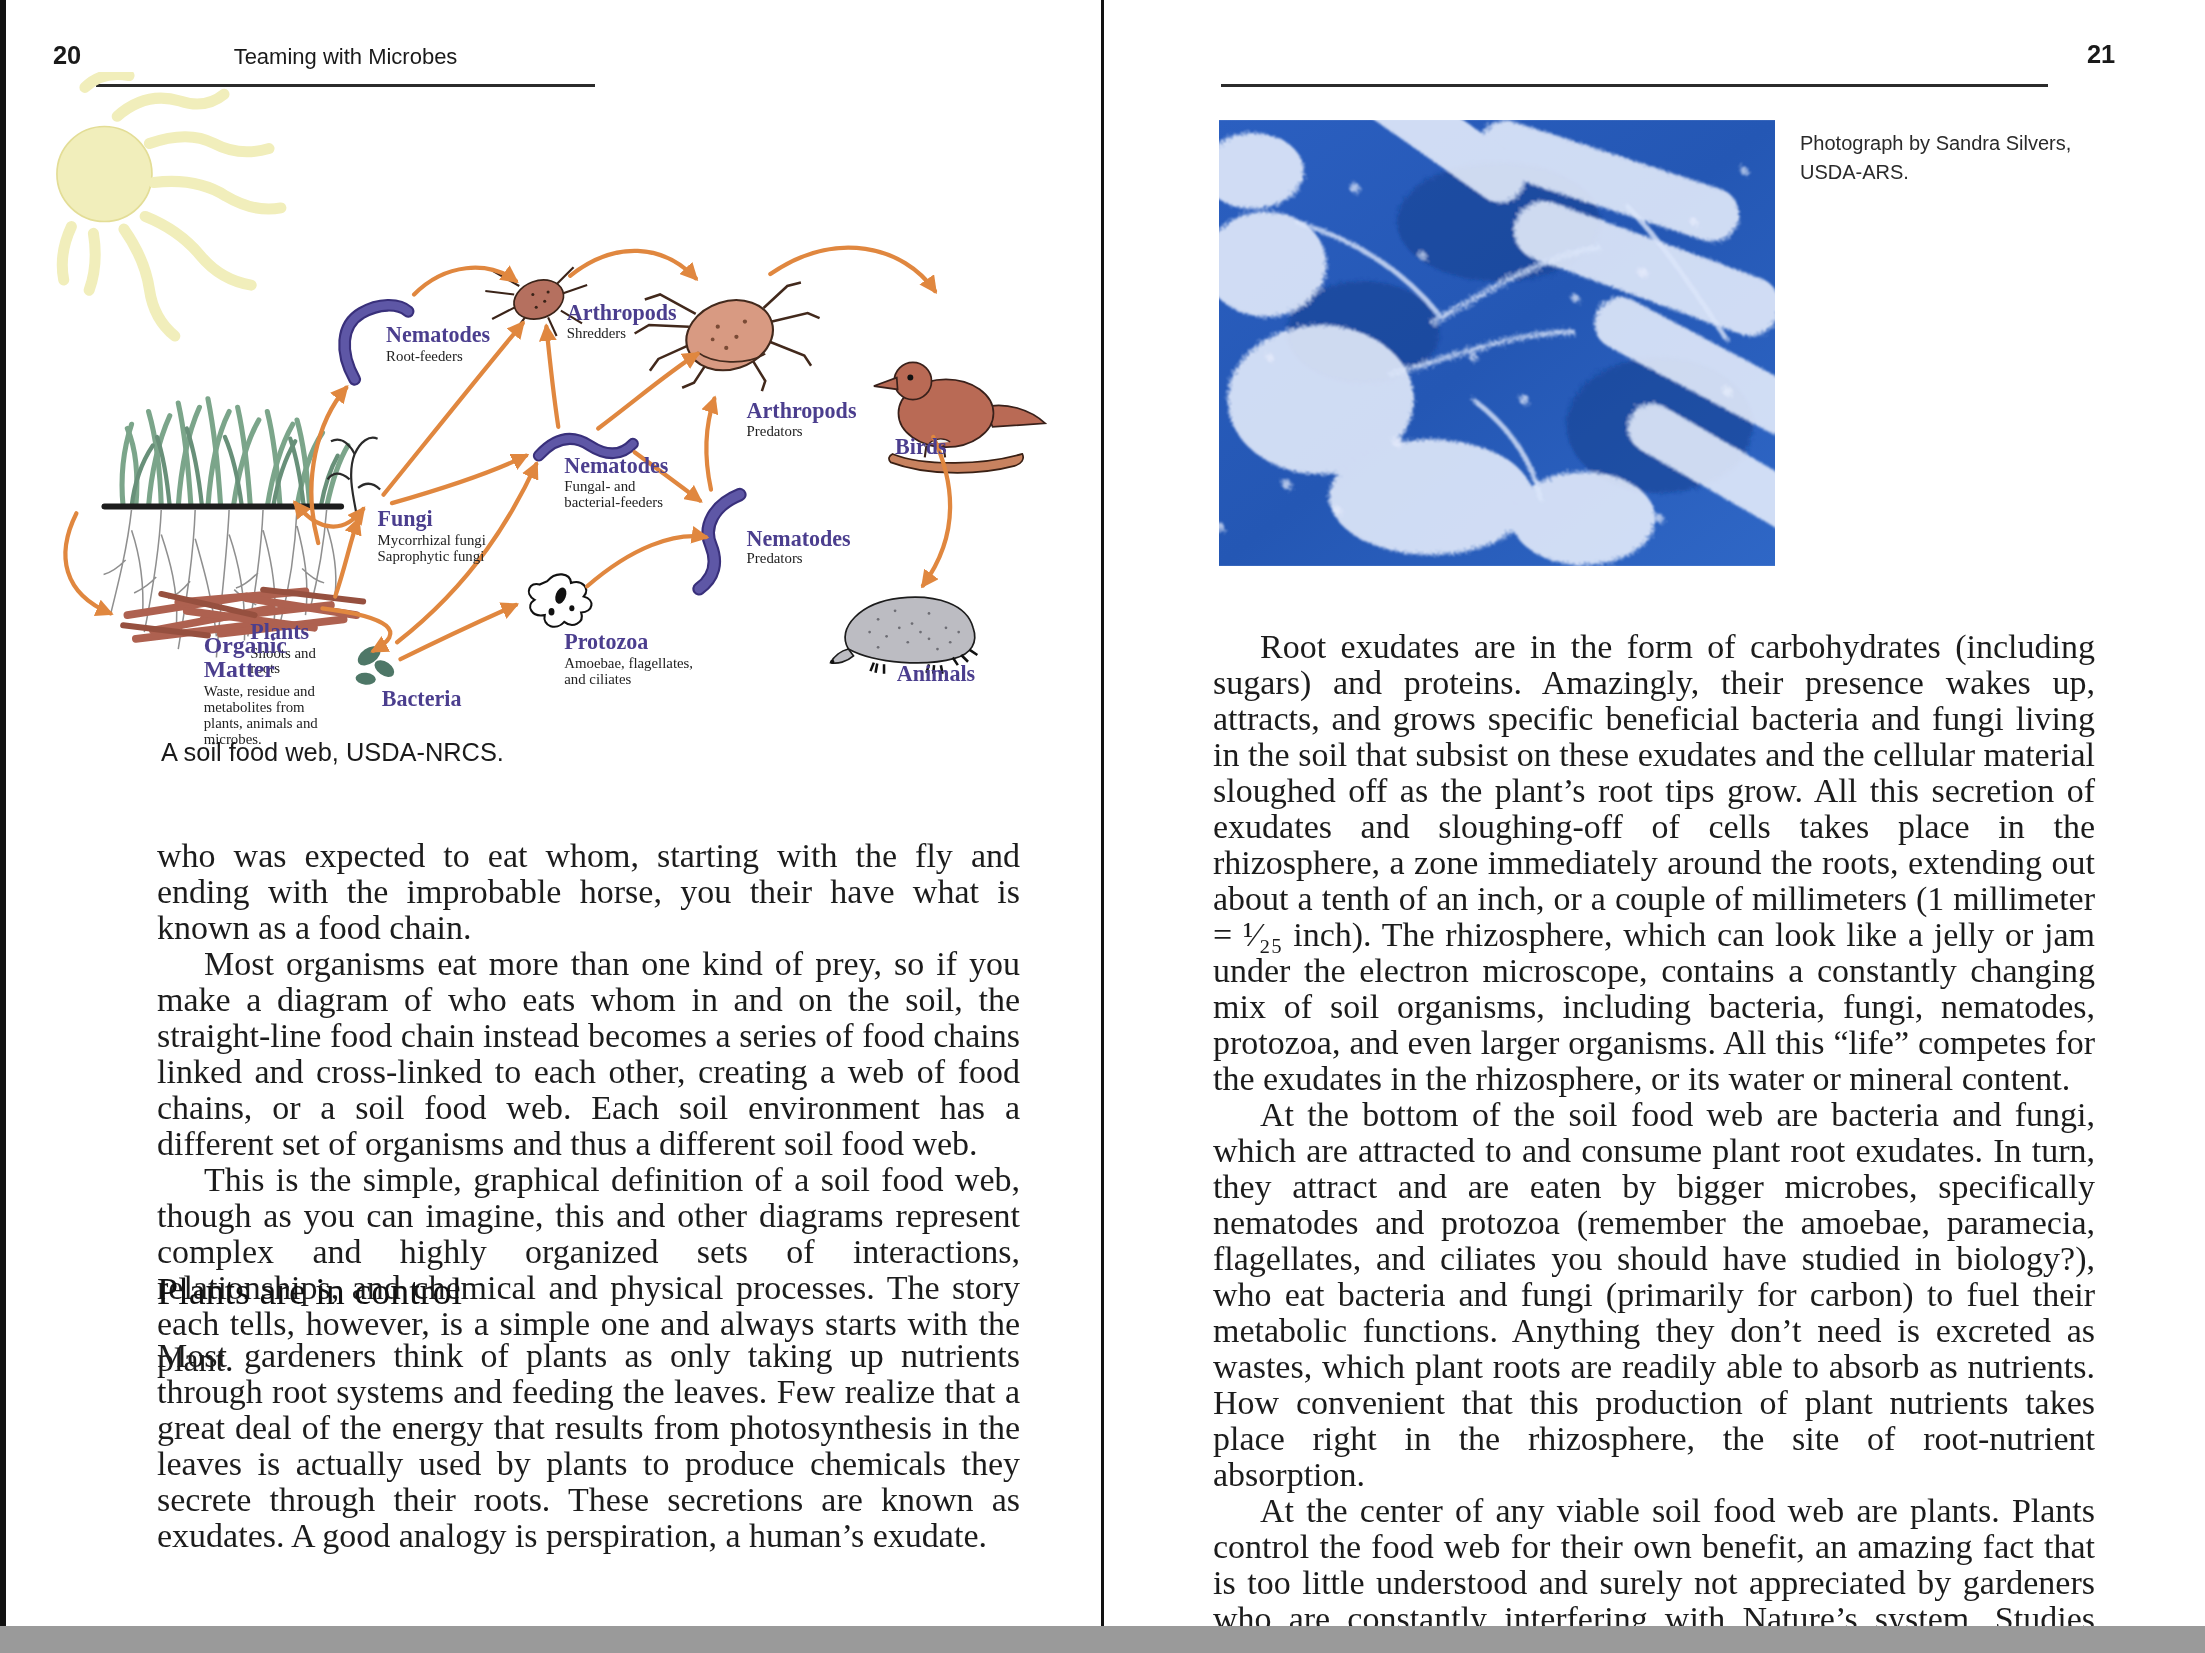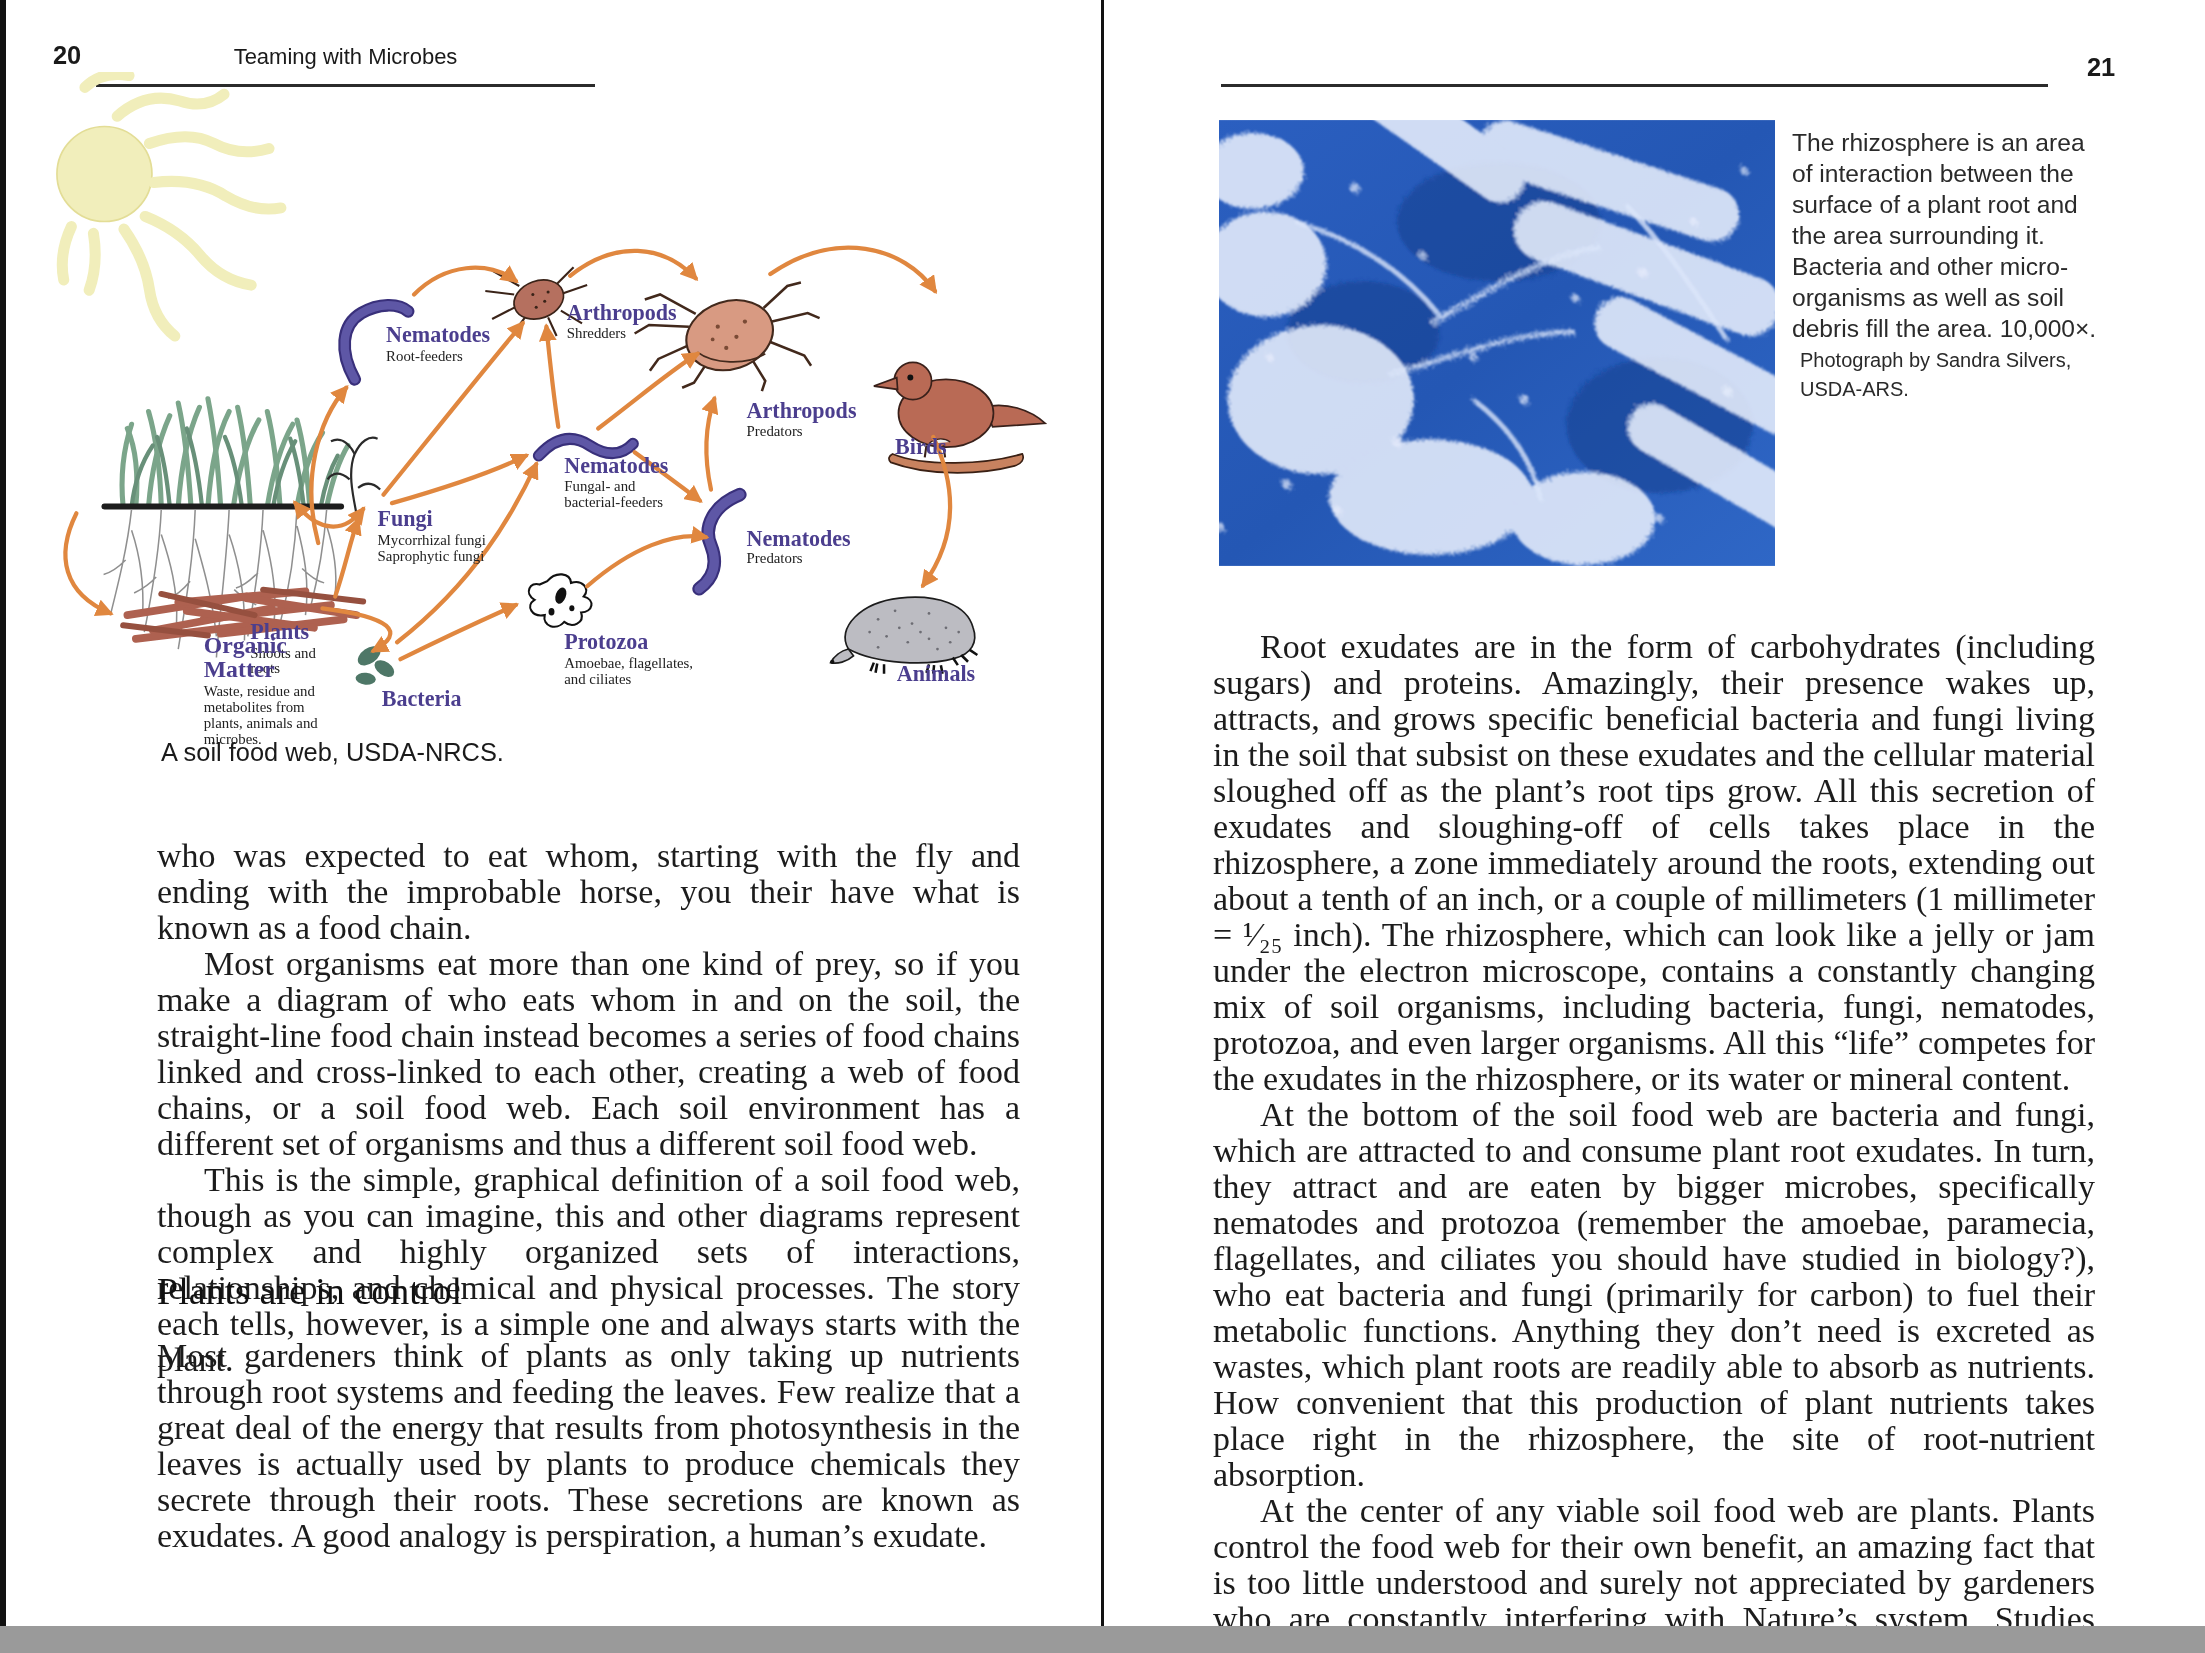--- a/index.html
+++ b/index.html
@@ -297,21 +297,21 @@
     <p class="indent">Most organisms eat more than one kind of prey, so if you make a diagram of who eats whom in and on the soil, the straight-line food chain instead becomes a series of food chains linked and cross-linked to each other, creating a web of food chains, or a soil food web. Each soil environment has a different set of organisms and thus a different soil food web.</p>
     <p class="indent">This is the simple, graphical definition of a soil food web, though as you can imagine, this and other diagrams represent complex and highly organized sets of interactions, relationships, and chemical and physical processes. The story each tells, however, is a simple one and always starts with the plant.</p>
   </div>
 
   <div class="section-heading" style="left:157px;top:1269px;">Plants are in control</div>
 
   <div class="body-text" style="left:157px;top:1338px;width:863px;">
     <p>Most gardeners think of plants as only taking up nutrients through root systems and feeding the leaves. Few realize that a great deal of the energy that results from photosynthesis in the leaves is actually used by plants to produce chemicals they secrete through their roots. These secretions are known as exudates. A good analogy is perspiration, a human’s exudate.</p>
   </div>
 
-  <div class="folio" style="left:2087px;top:53px;">21</div>
+  <div class="folio" style="left:2087px;top:40px;">21</div>
   <div class="head-rule" style="left:1221px;top:84px;width:827px;"></div>
 
   <svg class="sem-image" viewBox="0 0 656 526">
     <defs>
       <linearGradient id="bgblue" x1="0" y1="0" x2="1" y2="1">
         <stop offset="0" stop-color="#2b5fc0"></stop>
           <stop offset="0.5" stop-color="#2457b4"></stop>
           <stop offset="1" stop-color="#2f67c6"></stop>
       </linearGradient>
       <filter id="gr" x="-10%" y="-10%" width="120%" height="120%">
@@ -360,21 +360,20 @@
           <circle cx="330, " cy="480" r="6"></circle>
           <circle cx="60" cy="280" r="5"></circle>
         <circle cx="240" cy="160" r="5"></circle>
           <circle cx="160" cy="80" r="6"></circle>
           <circle cx="620" cy="60" r="5"></circle>
       </g>
     </g>
   </svg>
 
   <div class="fig-caption" style="left:1792px;top:127px;width:316px;">
-    <div>The rhizosphere is an area of interaction between the surface of a plant root and the area surrounding it. Bacteria and other micro-organisms as well as soil debris fill the area. 10,000×.</div>
     <div class="fig-credit">Photograph by Sandra Silvers, USDA-ARS.</div>
   </div>
 
   <div class="body-text" style="left:1213px;top:629px;width:882px;">
     <p class="indent">Root exudates are in the form of carbohydrates (including sugars) and proteins. Amazingly, their presence wakes up, attracts, and grows specific beneficial bacteria and fungi living in the soil that subsist on these exudates and the cellular material sloughed off as the plant’s root tips grow. All this secretion of exudates and sloughing-off of cells takes place in the rhizosphere, a zone immediately around the roots, extending out about a tenth of an inch, or a couple of millimeters (1 millimeter = ¹⁄₂₅ inch). The rhizosphere, which can look like a jelly or jam under the electron microscope, contains a constantly changing mix of soil organisms, including bacteria, fungi, nematodes, protozoa, and even larger organisms. All this “life” competes for the exudates in the rhizosphere, or its water or mineral content.</p>
     <p class="indent">At the bottom of the soil food web are bacteria and fungi, which are attracted to and consume plant root exudates. In turn, they attract and are eaten by bigger microbes, specifically nematodes and protozoa (remember the amoebae, paramecia, flagellates, and ciliates you should have studied in biology?), who eat bacteria and fungi (primarily for carbon) to fuel their metabolic functions. Anything they don’t need is excreted as wastes, which plant roots are readily able to absorb as nutrients. How convenient that this production of plant nutrients takes place right in the rhizosphere, the site of root-nutrient absorption.</p>
     <p class="indent">At the center of any viable soil food web are plants. Plants control the food web for their own benefit, an amazing fact that is too little understood and surely not appreciated by gardeners who are constantly interfering with Nature’s system. Studies indicate that individual plants can control the numbers and the different kinds of fungi and bacteria attracted to the rhizosphere by the</p>
   </div>
 </div>
 

